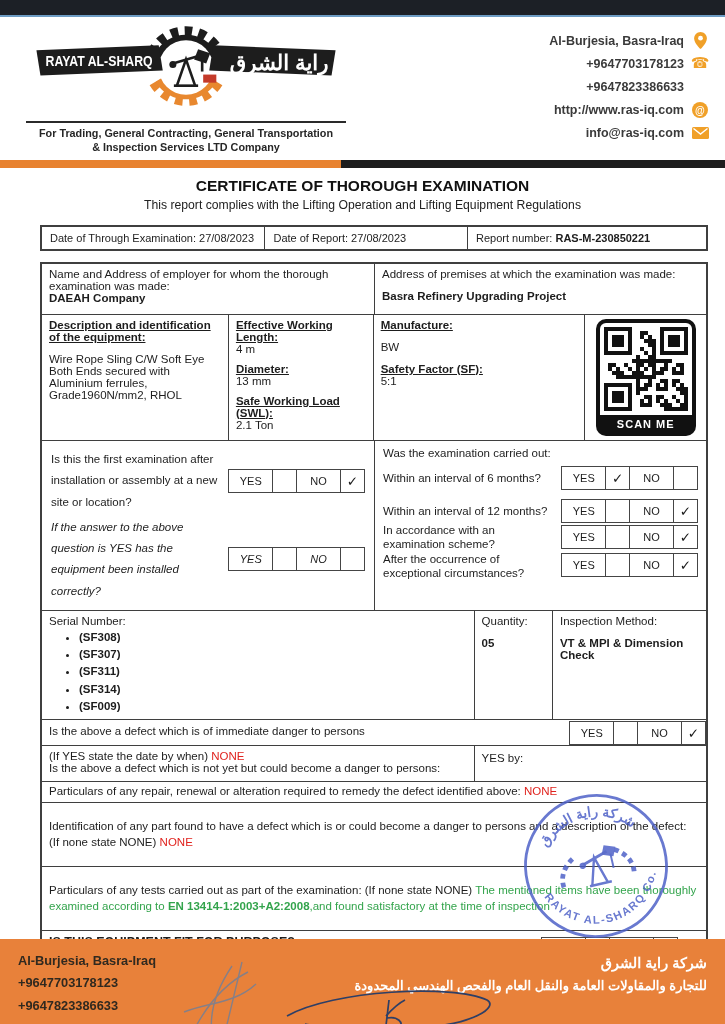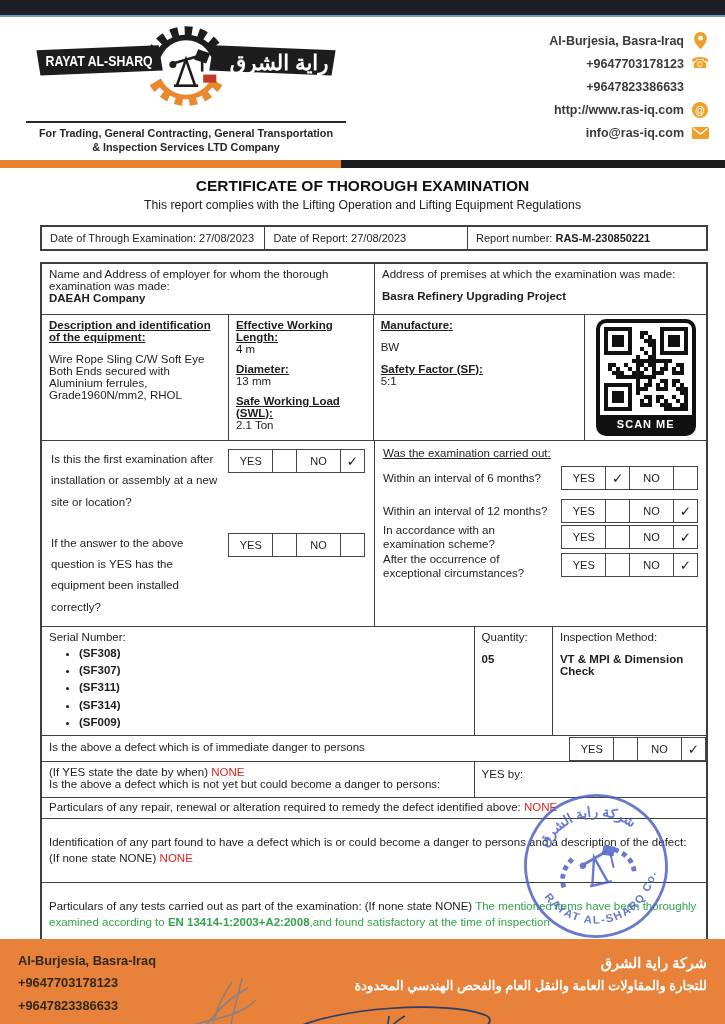--- a/index.html
+++ b/index.html
@@ -30,43 +30,43 @@
   .meta-cell:first-child{border-left:none;}
   .meta-cell.c1{width:33.5%;} .meta-cell.c2{width:30.5%;} .meta-cell.c3{flex:1;}
   .bold{font-weight:bold;}
 
   .main-table{margin:11px 17px 0 40px;border:2px solid #3f3f3f;font-size:11.5px;position:relative;}
   .trow{display:flex;border-top:1.6px solid #3f3f3f;}
   .trow:first-child{border-top:none;}
   .tcell{padding:4px 7px;border-left:1.6px solid #3f3f3f;}
   .tcell:first-child{border-left:none;}
   .lbl-u{font-weight:bold;text-decoration:underline;}
-  .mt4{margin-top:20px;} .mt8{margin-top:8px;} .mt10{margin-top:10px;}
+  .mt4{margin-top:4px;font-style:italic;} .mt8{margin-top:8px;} .mt10{margin-top:10px;}
 
   .r-employer{min-height:50px;}
   .r-employer .tcell{width:50%;}
 
   .r-equip{min-height:100px;}
   .eq-c1{width:28%;} .eq-c2{width:21.8%;} .eq-c3{width:31.9%;} .eq-c4{flex:1;display:flex;align-items:center;justify-content:center;}
 
   .qr-card{background:#111;border-radius:10px;padding:4px;width:100px;}
   .qr-white{background:#fff;border-radius:6px 6px 0 0;padding:4px;display:flex;justify-content:center;}
   .qr-label{color:#fff;text-align:center;font-size:11px;letter-spacing:1px;padding:3px 0 2px;font-weight:bold;}
 
   .r-questions{min-height:122px;}
   .q-left{width:50%;padding:8px 9px;}
   .q-right{width:50%;padding:6px 8px 4px;}
-  .q-block{display:flex;gap:2px;align-items:flex-start;}
+  .q-block{display:flex;gap:2px;align-items:center;}
   .q-text{flex:1;line-height:1.85;}
   .ckg{display:flex;align-items:center;}
   .ck{border:1.6px solid #454545;height:24px;display:flex;align-items:center;justify-content:center;background:#fff;}
   .ck + .ck{margin-left:-1.6px;}
   .ck.lbl{width:46px;font-size:11px;}
   .ck.mk{width:25px;font-size:13.5px;}
-  .qr-head{margin-bottom:7px;text-decoration:underline;}
+  .qr-head{margin-bottom:7px;}
   .qr-row{display:flex;align-items:center;gap:6px;}
   .qr-row .q-text{line-height:1.25;}
   .qr-row.first{margin-bottom:9px;}
   .qr-row.tight .ckg{margin-top:-1.6px;}
 
   .r-serial{min-height:86px;}
   .sr-c1{width:65%;} .sr-c2{width:11.8%;} .sr-c3{flex:1;}
   .serial-list{margin:2px 0 0 30px;font-weight:bold;line-height:1.5;list-style:disc;}
 
   .r-immediate{min-height:26px;align-items:stretch;}

